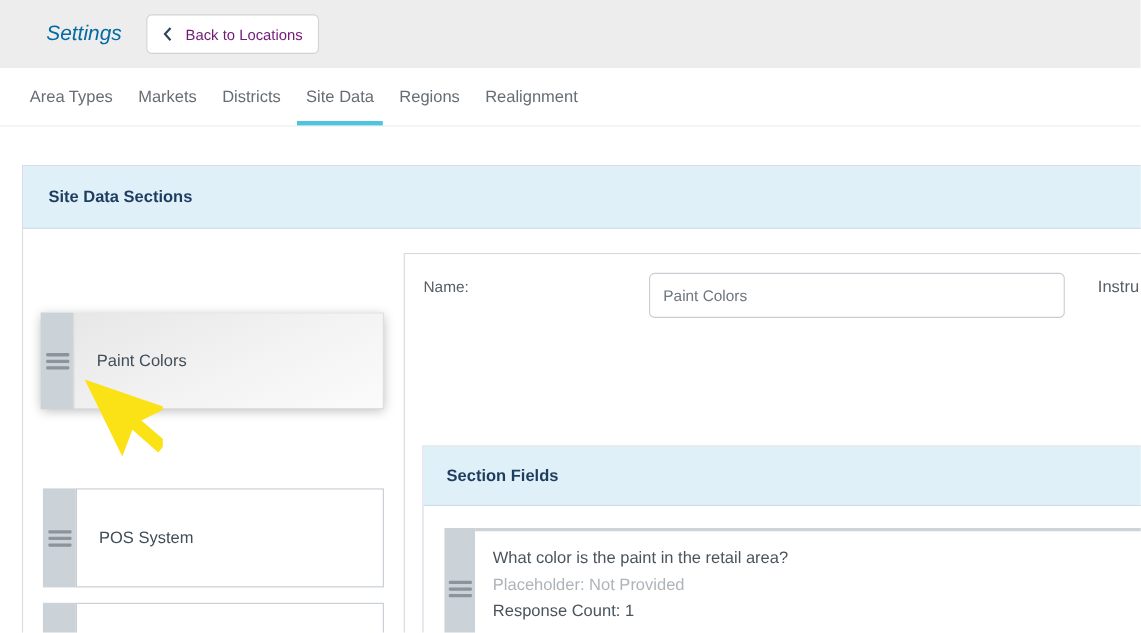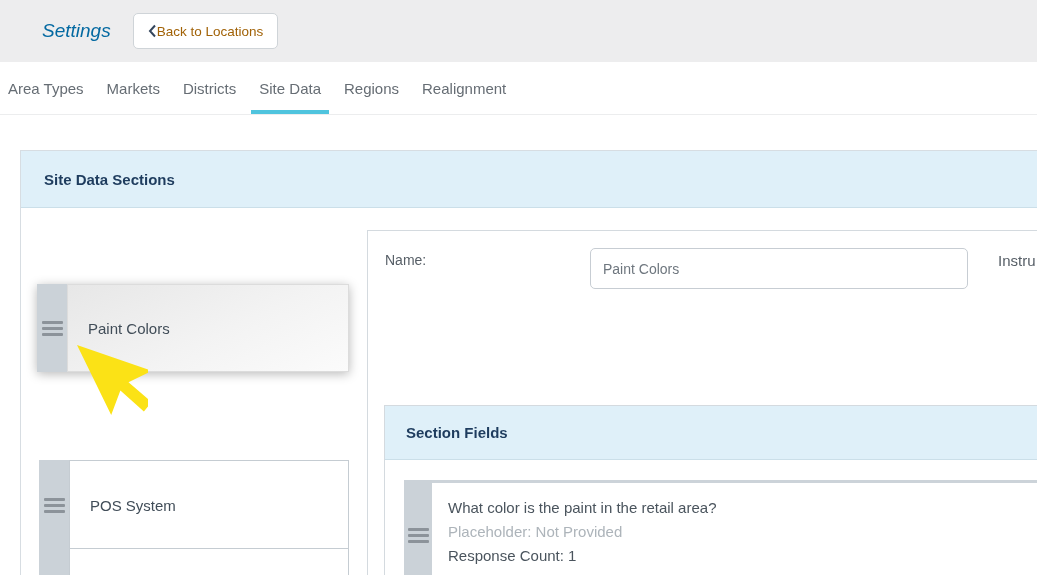--- a/index.html
+++ b/index.html
@@ -5,27 +5,27 @@
   * { margin:0; padding:0; box-sizing:border-box; }
   html,body { width:1037px; height:575px; overflow:hidden; background:#fff;
               font-family:"Liberation Sans", sans-serif; position:relative; }
 
   
   .top-band { position:absolute; left:0; top:0; width:1037px; height:62px;
               background:#EDEDEE; display:flex; align-items:center; padding-left:27px; }
   .app-title { font-size:29px; color:#303E52; letter-spacing:.5px; }
   .app-subtitle { font-size:19px; color:#0369a1; margin-left:15px;font-style:italic; }
   .back-btn { margin-left:22px; height:36px; background:#fff; border:1px solid #CFD4D8;
-              border-radius:5px; display:inline-flex; align-items:center; gap:0;
-              padding:0 14px; font-size:13.5px; color:#a16207; cursor:pointer; }
+              border-radius:5px; display:inline-flex; align-items:center; gap:12px;
+              padding:0 14px; font-size:13.5px; color:#701a75; cursor:pointer; }
 
   
   .tab-bar { position:absolute; left:0; top:62px; width:1037px; height:53px;
              background:#fff; border-bottom:1px solid #ECEDEE; display:flex;
-             }
+             padding-left:19px; }
   .tab { height:100%; display:flex; align-items:center; padding:0 8px; margin-right:7px;
          font-size:15px; color:#666D74; border-bottom:4px solid transparent;
          border-top:4px solid transparent; cursor:pointer; white-space:nowrap; }
   .tab.active { border-bottom-color:#4FC4DE; }
 
   
   .sections-panel { position:absolute; left:20px; top:150px; width:1130px; height:1000px;
                     border:1px solid #D7DDE2; background:#fff; }
   .panel-header { height:57px; background:#DFF0F9; border-bottom:1px solid #CBDFE9;
                   display:flex; align-items:center; padding-left:23px;
@@ -104,21 +104,21 @@
           <i></i>
           <i></i>
           <i></i>
         </span>
     </div>
     <div class="item-body">
       <span>Paint Colors</span>
     </div>
   </div>
 
-  <div class="list-item" style="left:18px; top:293px; width:310px; height:90px;margin-top:16px;">
+  <div class="list-item" style="left:18px; top:293px; width:310px; height:90px;">
     <div class="drag-handle">
       <span class="hamburger">
           <i></i>
           <i></i>
           <i></i>
         </span>
     </div>
     <div class="item-body">
       <span>POS System</span>
     </div>

